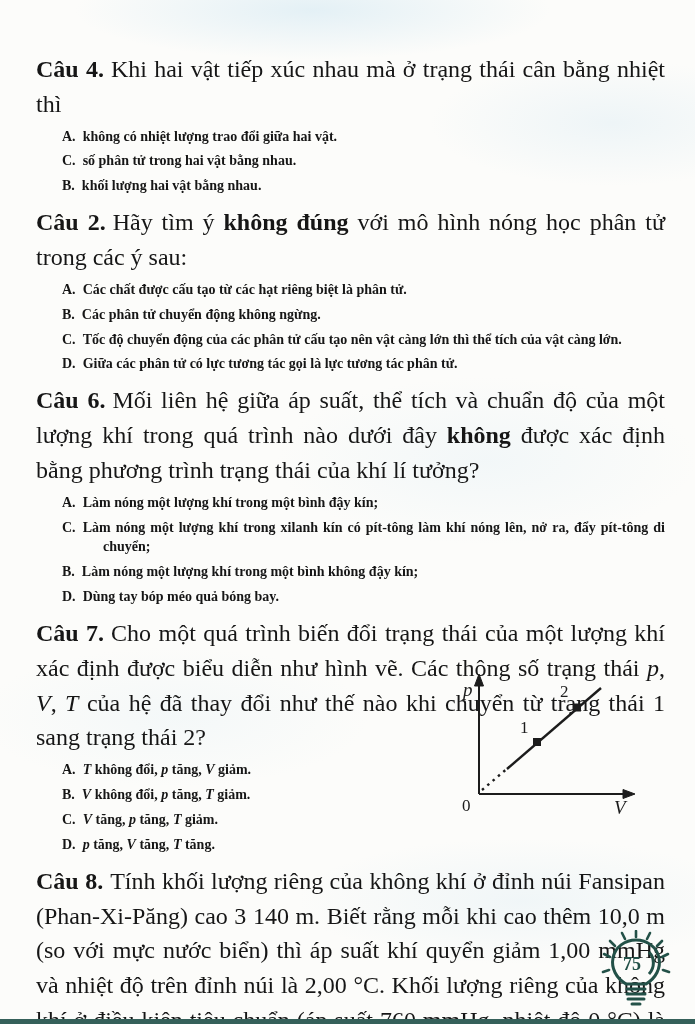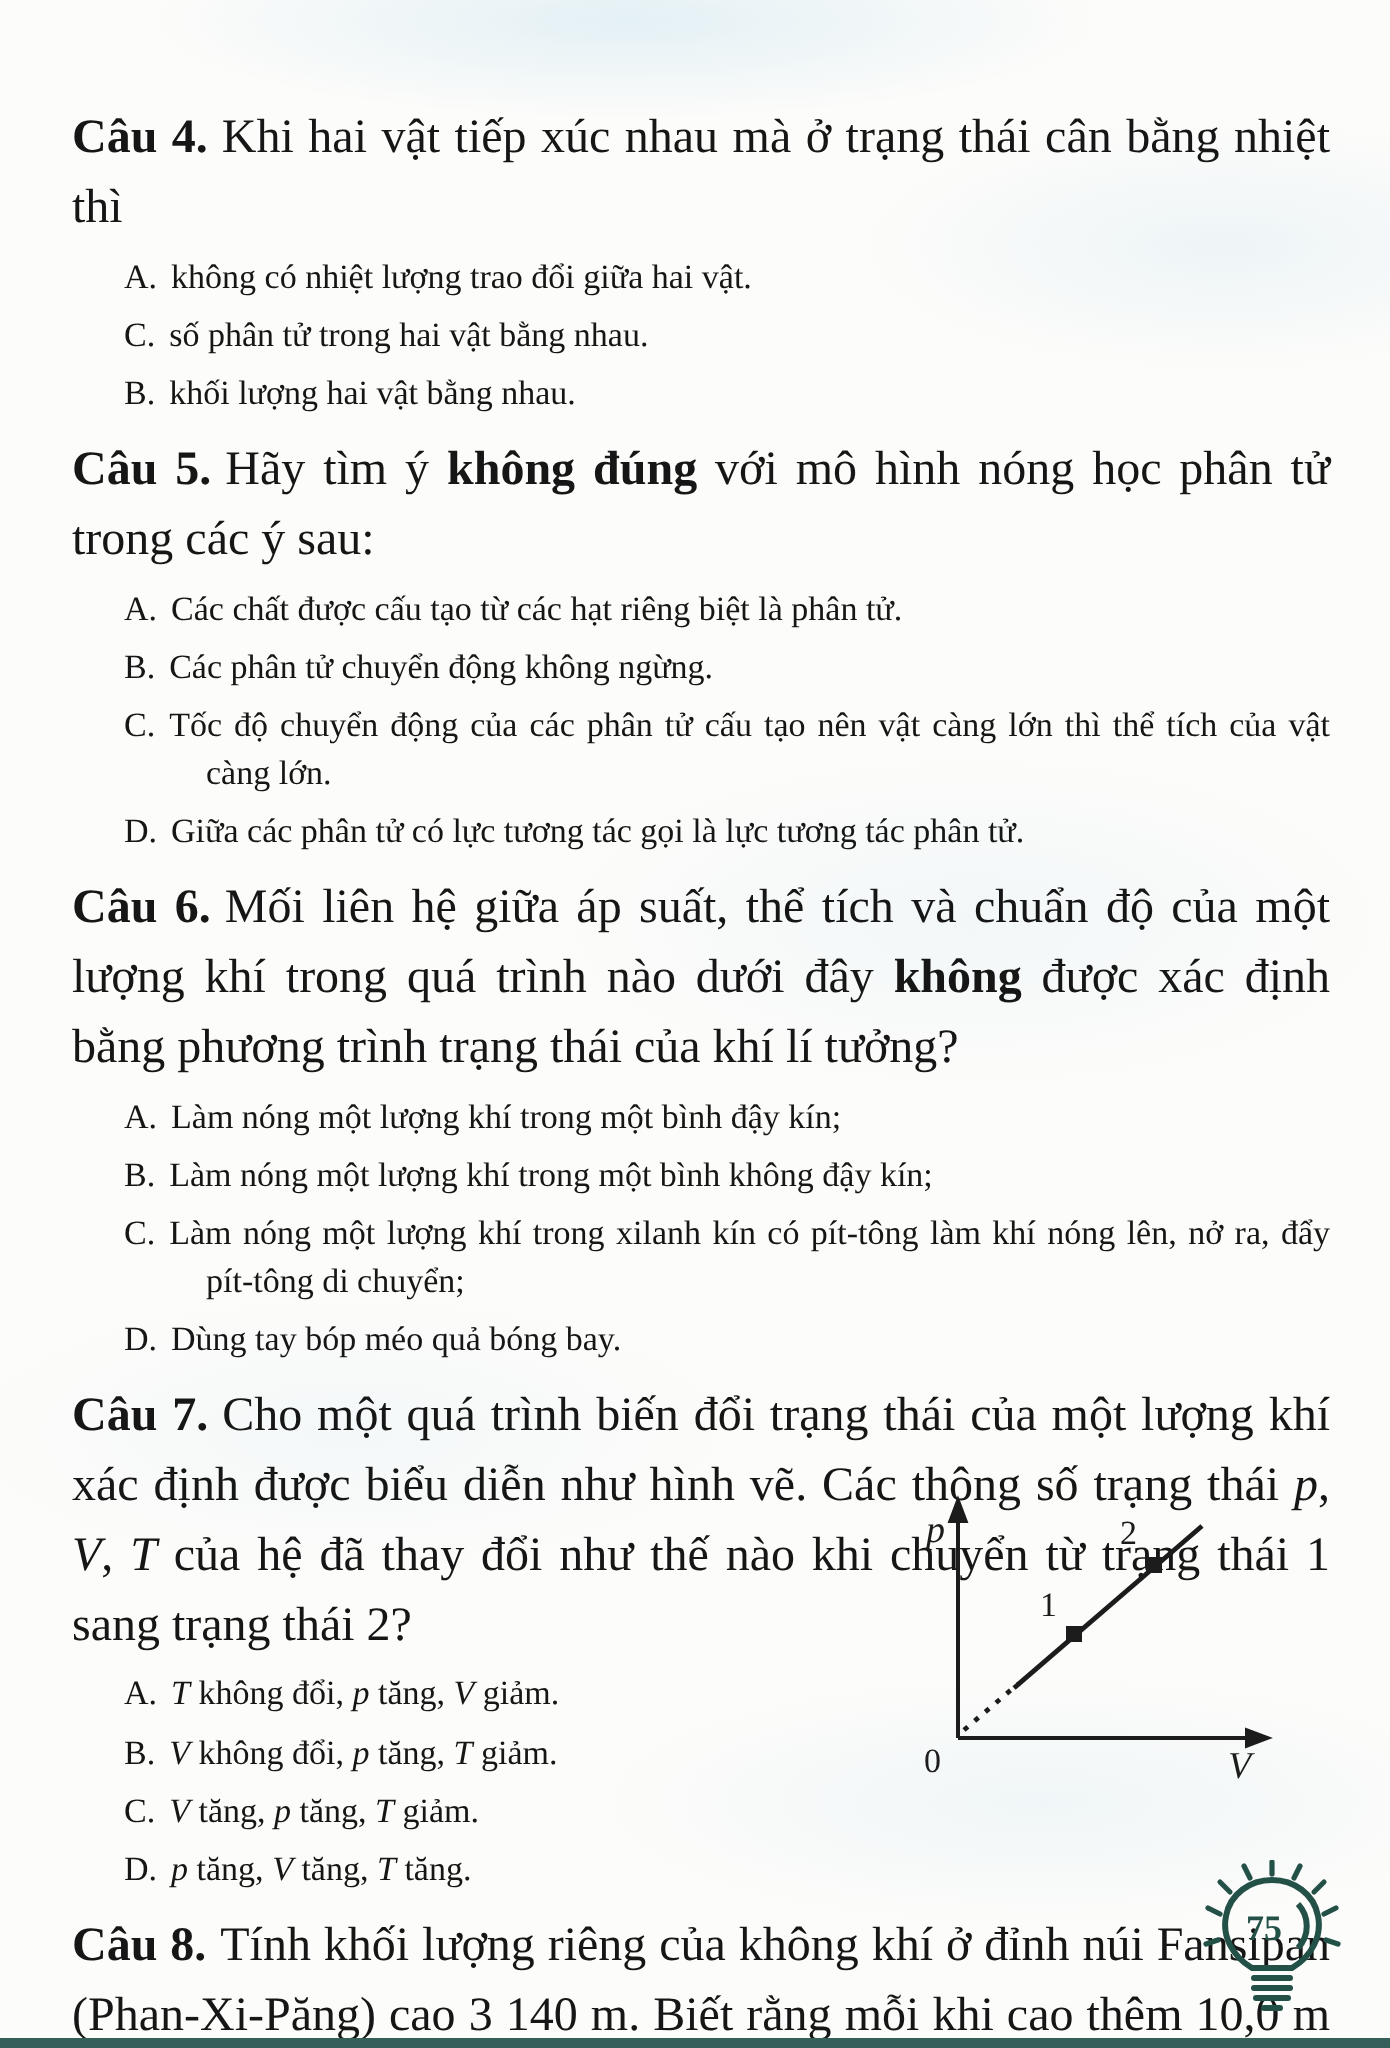--- a/index.html
+++ b/index.html
@@ -13,21 +13,21 @@
       radial-gradient(ellipse 300px 120px at 70% 45%, rgba(208,230,242,.22), transparent 70%),
       radial-gradient(ellipse 280px 100px at 25% 70%, rgba(208,230,242,.18), transparent 70%),
       radial-gradient(ellipse 320px 90px at 75% 88%, rgba(205,228,240,.25), transparent 70%),
       #fcfcfa;
   }
   .page{position:absolute;inset:0;padding:52px 30px 0 36px;box-sizing:border-box;}
   .q{margin-bottom:9px;position:relative;}
   .stem{margin:0;font-size:24px;line-height:1.45;text-align:justify;}
   .qlabel{font-weight:bold;margin-right:7px;}
   .opt{margin:5px 0 0 26px;padding-left:41px;text-indent:-41px;
-       font-size:17px;line-height:1.42;text-align:justify;}
+       font-size:14px;line-height:1.42;text-align:justify;font-weight:bold;}
   .olabel{margin-right:7px;}
   .st-b{font-weight:bold;}
   .st-i{font-style:italic;}
   .q7-opts{max-width:430px;}
   .pv{position:absolute;right:14px;top:52px;width:202px;height:156px;}
   .pv line,.pv path.ax{stroke:#1c1c1c;}
   .pv text{font-family:"Liberation Serif","DejaVu Serif",serif;fill:#1c1c1c;}
   .bulb{position:absolute;right:20px;top:930px;width:78px;height:86px;}
   .bulb .stroke{stroke:#235148;fill:none;}
   .bulb text{font-family:"Liberation Serif","DejaVu Serif",serif;fill:#235148;font-weight:bold;}
@@ -39,32 +39,32 @@
 <div class="page">
 
   <div class="q">
     <p class="stem"><b class="qlabel">Câu 4.</b><span><span>Khi hai vật tiếp xúc nhau mà ở trạng thái cân bằng nhiệt thì</span></span></p>
     <p class="opt"><span class="olabel">A.</span><span><span>không có nhiệt lượng trao đổi giữa hai vật.</span></span></p>
     <p class="opt"><span class="olabel">C.</span><span><span>số phân tử trong hai vật bằng nhau.</span></span></p>
     <p class="opt"><span class="olabel">B.</span><span><span>khối lượng hai vật bằng nhau.</span></span></p>
   </div>
 
   <div class="q">
-    <p class="stem"><b class="qlabel">Câu 5.</b><span><span>Hãy tìm ý </span><span class="st-b">không đúng</span><span> với mô hình nóng học phân tử trong các ý sau:</span></span></p>
+    <p class="stem"><b class="qlabel">Câu 2.</b><span><span>Hãy tìm ý </span><span class="st-b">không đúng</span><span> với mô hình nóng học phân tử trong các ý sau:</span></span></p>
     <p class="opt"><span class="olabel">A.</span><span><span>Các chất được cấu tạo từ các hạt riêng biệt là phân tử.</span></span></p>
     <p class="opt"><span class="olabel">B.</span><span><span>Các phân tử chuyển động không ngừng.</span></span></p>
     <p class="opt"><span class="olabel">C.</span><span><span>Tốc độ chuyển động của các phân tử cấu tạo nên vật càng lớn thì thể tích của vật càng lớn.</span></span></p>
     <p class="opt"><span class="olabel">D.</span><span><span>Giữa các phân tử có lực tương tác gọi là lực tương tác phân tử.</span></span></p>
   </div>
 
   <div class="q">
     <p class="stem"><b class="qlabel">Câu 6.</b><span><span>Mối liên hệ giữa áp suất, thể tích và chuẩn độ của một lượng khí trong quá trình nào dưới đây </span><span class="st-b">không</span><span> được xác định bằng phương trình trạng thái của khí lí tưởng?</span></span></p>
     <p class="opt"><span class="olabel">A.</span><span><span>Làm nóng một lượng khí trong một bình đậy kín;</span></span></p>
+    <p class="opt"><span class="olabel">C.</span><span><span>Làm nóng một lượng khí trong xilanh kín có pít-tông làm khí nóng lên, nở ra, đẩy pít-tông di chuyển;</span></span></p>
     <p class="opt"><span class="olabel">B.</span><span><span>Làm nóng một lượng khí trong một bình không đậy kín;</span></span></p>
-    <p class="opt"><span class="olabel">C.</span><span><span>Làm nóng một lượng khí trong xilanh kín có pít-tông làm khí nóng lên, nở ra, đẩy pít-tông di chuyển;</span></span></p>
     <p class="opt"><span class="olabel">D.</span><span><span>Dùng tay bóp méo quả bóng bay.</span></span></p>
   </div>
 
   <div class="q">
     <p class="stem"><b class="qlabel">Câu 7.</b><span><span>Cho một quá trình biến đổi trạng thái của một lượng khí xác định được biểu diễn như hình vẽ. Các thông số trạng thái </span><span class="st-i">p</span><span>, </span><span class="st-i">V</span><span>, </span><span class="st-i">T</span><span> của hệ đã thay đổi như thế nào khi chuyển từ trạng thái 1 sang trạng thái 2?</span></span></p>
     <div class="q7-opts">
       <p class="opt"><span class="olabel">A.</span><span><span class="st-i">T</span><span> không đổi, </span><span class="st-i">p</span><span> tăng, </span><span class="st-i">V</span><span> giảm.</span></span></p>
       <p class="opt"><span class="olabel">B.</span><span><span class="st-i">V</span><span> không đổi, </span><span class="st-i">p</span><span> tăng, </span><span class="st-i">T</span><span> giảm.</span></span></p>
       <p class="opt"><span class="olabel">C.</span><span><span class="st-i">V</span><span> tăng, </span><span class="st-i">p</span><span> tăng, </span><span class="st-i">T</span><span> giảm.</span></span></p>
       <p class="opt"><span class="olabel">D.</span><span><span class="st-i">p</span><span> tăng, </span><span class="st-i">V</span><span> tăng, </span><span class="st-i">T</span><span> tăng.</span></span></p>

